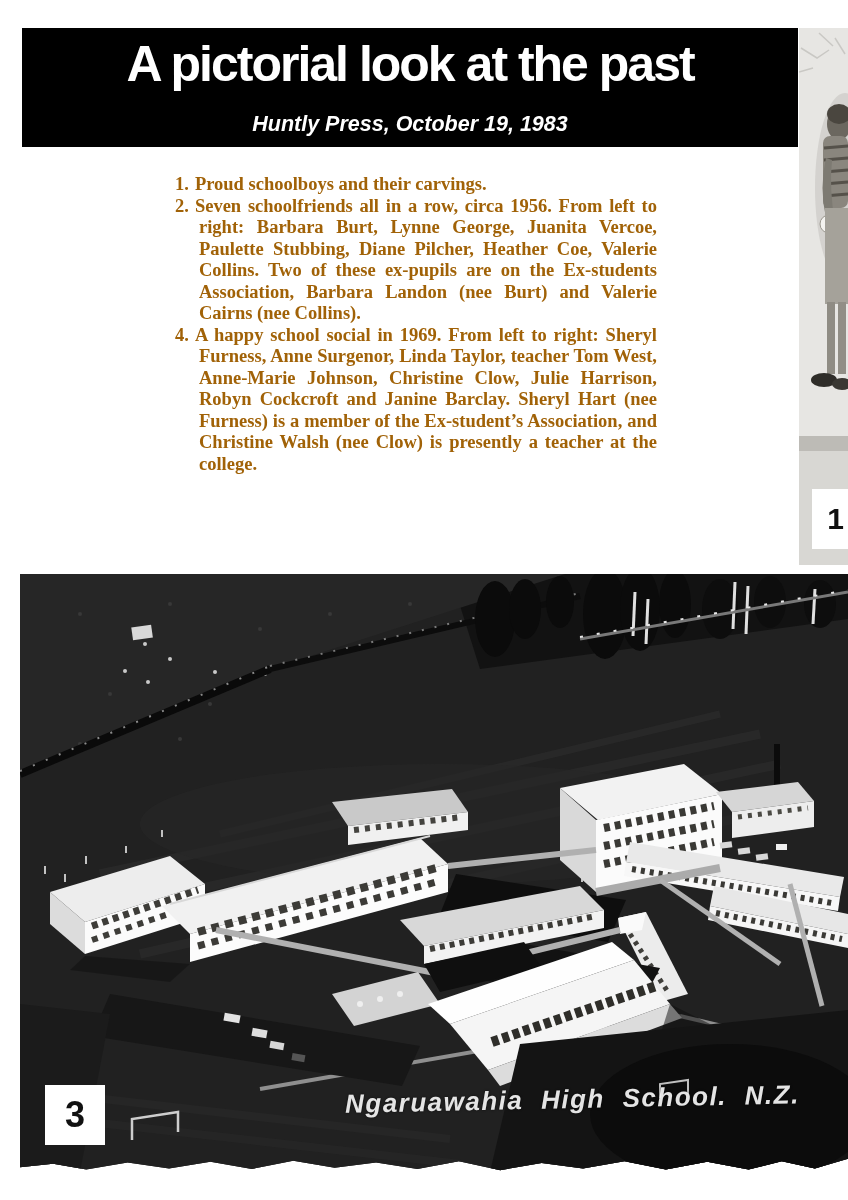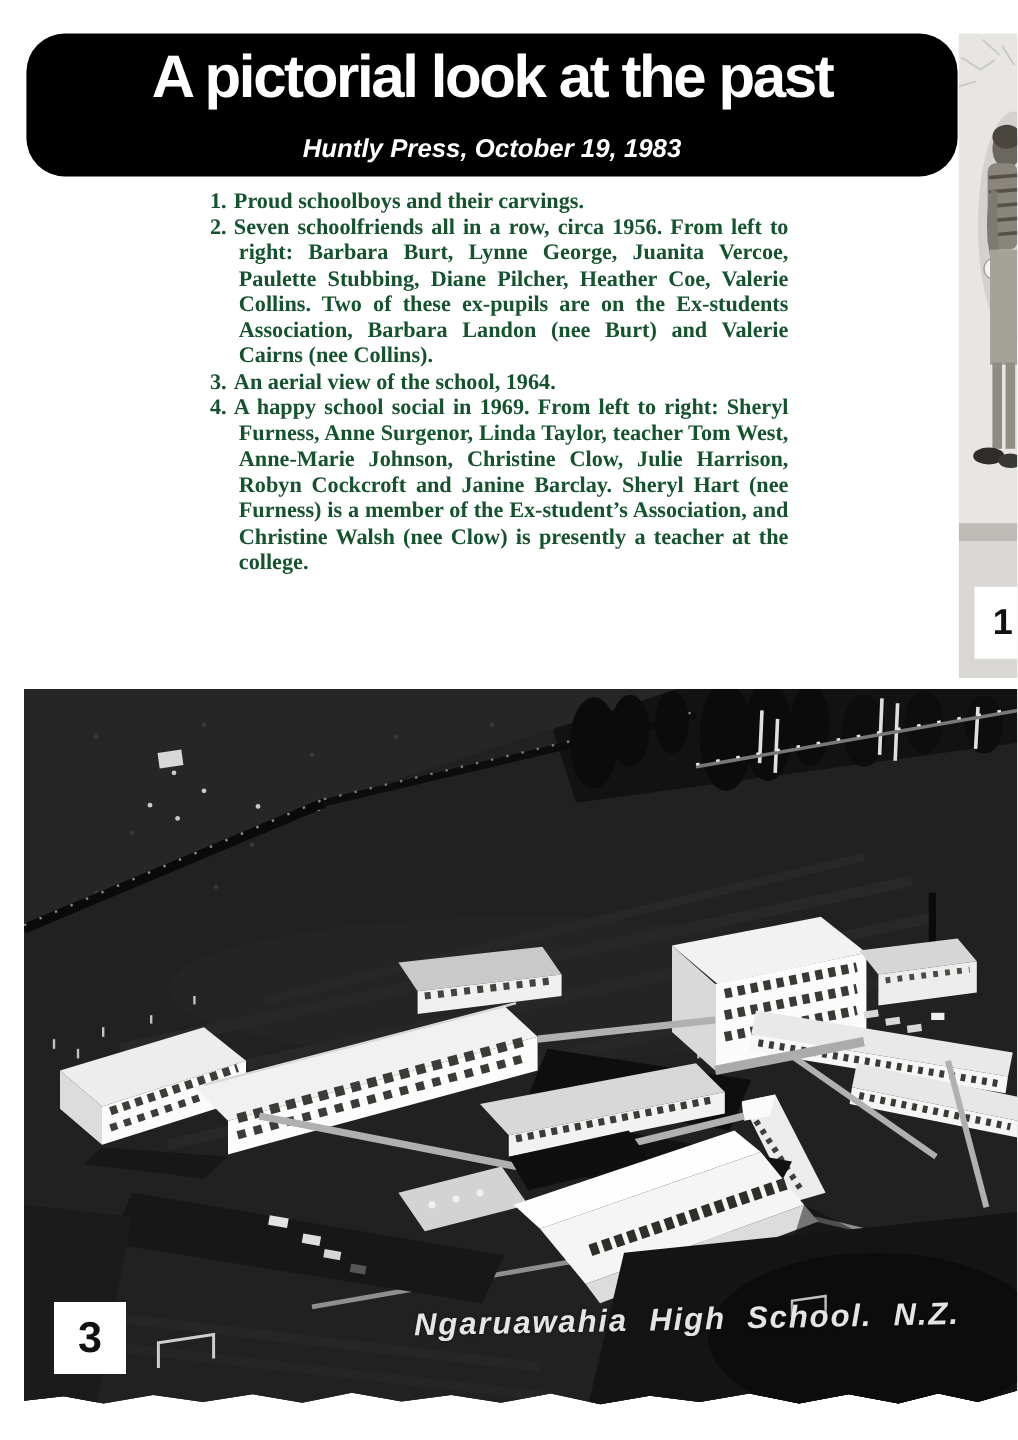--- a/index.html
+++ b/index.html
@@ -5,35 +5,35 @@
   html, body { margin: 0; padding: 0; background: #ffffff; }
   .page {
     position: relative; width: 848px; height: 1200px;
     background: #ffffff; overflow: hidden;
     font-family: "Liberation Sans", sans-serif;
   }
   
   .header {
     position: absolute; left: 22px; top: 28px; width: 776px; height: 119px;
     background: #000000; color: #ffffff;
-    display: flex; flex-direction: column; align-items: center; justify-content: center; border-radius: 32px;
+    display: flex; flex-direction: column; align-items: center; justify-content: center;
   }
   .header-title {
     font-size: 50px; font-weight: bold; letter-spacing: -2px;
     line-height: 1.05; white-space: nowrap;
   }
   .header-subtitle {
     font-size: 21.5px; font-weight: bold; font-style: italic;
     margin-top: 21px; white-space: nowrap;
   }
   
   .caption-list {
-    position: absolute; left: 175px; top: 158px; width: 482px;
+    position: absolute; left: 175px; top: 174px; width: 482px;
     font-family: "Liberation Serif", serif; font-weight: bold;
-    font-size: 18.5px; line-height: 21.5px; color: #14532d;
+    font-size: 18.5px; line-height: 21.5px; color: #a16207;
   }
   .caption-item {
     margin: 0; text-align: justify;
     padding-left: 24px; text-indent: -24px;
   }
   .caption-item .num { margin-right: 6px; }
   
   .side-photo {
     position: absolute; left: 799px; top: 28px; width: 49px; height: 537px;
     background: #e7e6e3; overflow: hidden;
@@ -69,21 +69,20 @@
 <div class="page">
 
   <div class="header">
     <div class="header-title">A pictorial look at the past</div>
     <div class="header-subtitle">Huntly Press, October 19, 1983</div>
   </div>
 
   <div class="caption-list">
     <p class="caption-item"><span class="num">1.</span><span>Proud schoolboys and their carvings.</span></p>
     <p class="caption-item"><span class="num">2.</span><span>Seven schoolfriends all in a row, circa 1956. From left to right: Barbara Burt, Lynne George, Juanita Vercoe, Paulette Stubbing, Diane Pilcher, Heather Coe, Valerie Collins. Two of these ex-pupils are on the Ex-students Association, Barbara Landon (nee Burt) and Valerie Cairns (nee Collins).</span></p>
-    <p class="caption-item"><span class="num">3.</span><span>An aerial view of the school, 1964.</span></p>
     <p class="caption-item"><span class="num">4.</span><span>A happy school social in 1969. From left to right: Sheryl Furness, Anne Surgenor, Linda Taylor, teacher Tom West, Anne-Marie Johnson, Christine Clow, Julie Harrison, Robyn Cockcroft and Janine Barclay. Sheryl Hart (nee Furness) is a member of the Ex-student’s Association, and Christine Walsh (nee Clow) is presently a teacher at the college.</span></p>
   </div>
 
   <div class="side-photo">
     <svg width="49" height="537" viewBox="0 0 49 537">
       <rect x="0" y="0" width="49" height="537" fill="#e7e6e3"></rect>
       <g stroke="#c9c8c4" stroke-width="1.5" fill="none">
         <path d="M2,20 L18,30 L30,22"></path>
           <path d="M20,5 L34,18"></path>
           <path d="M36,10 L46,26"></path>

